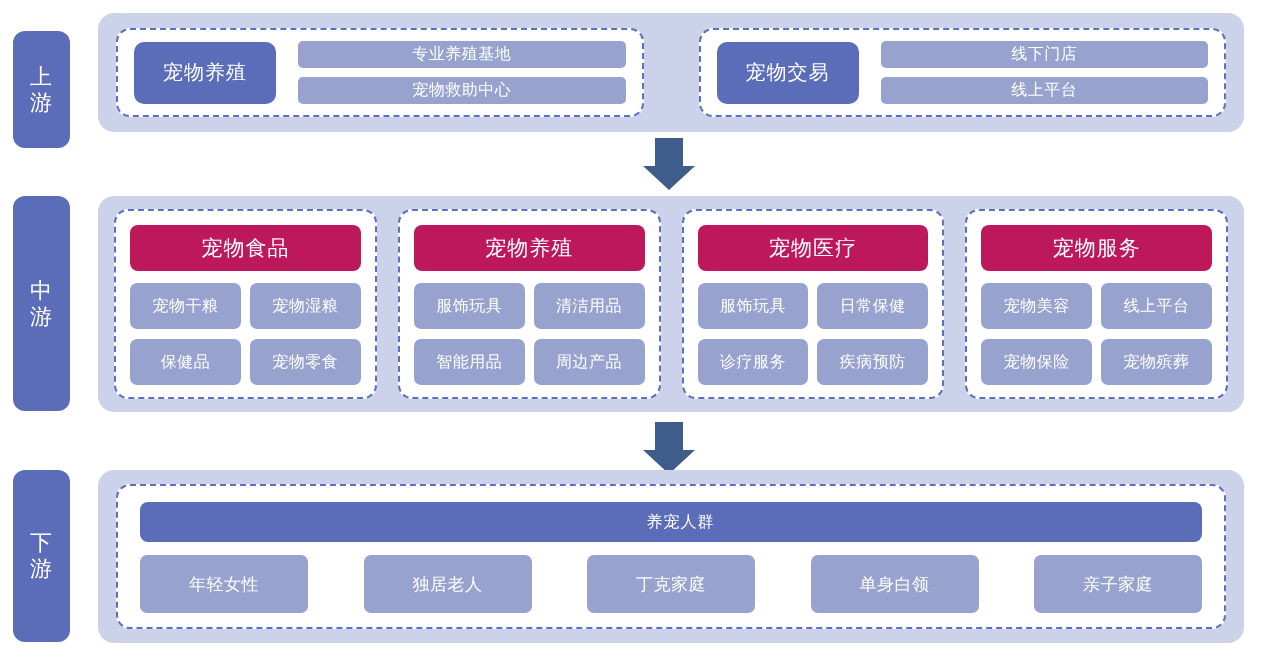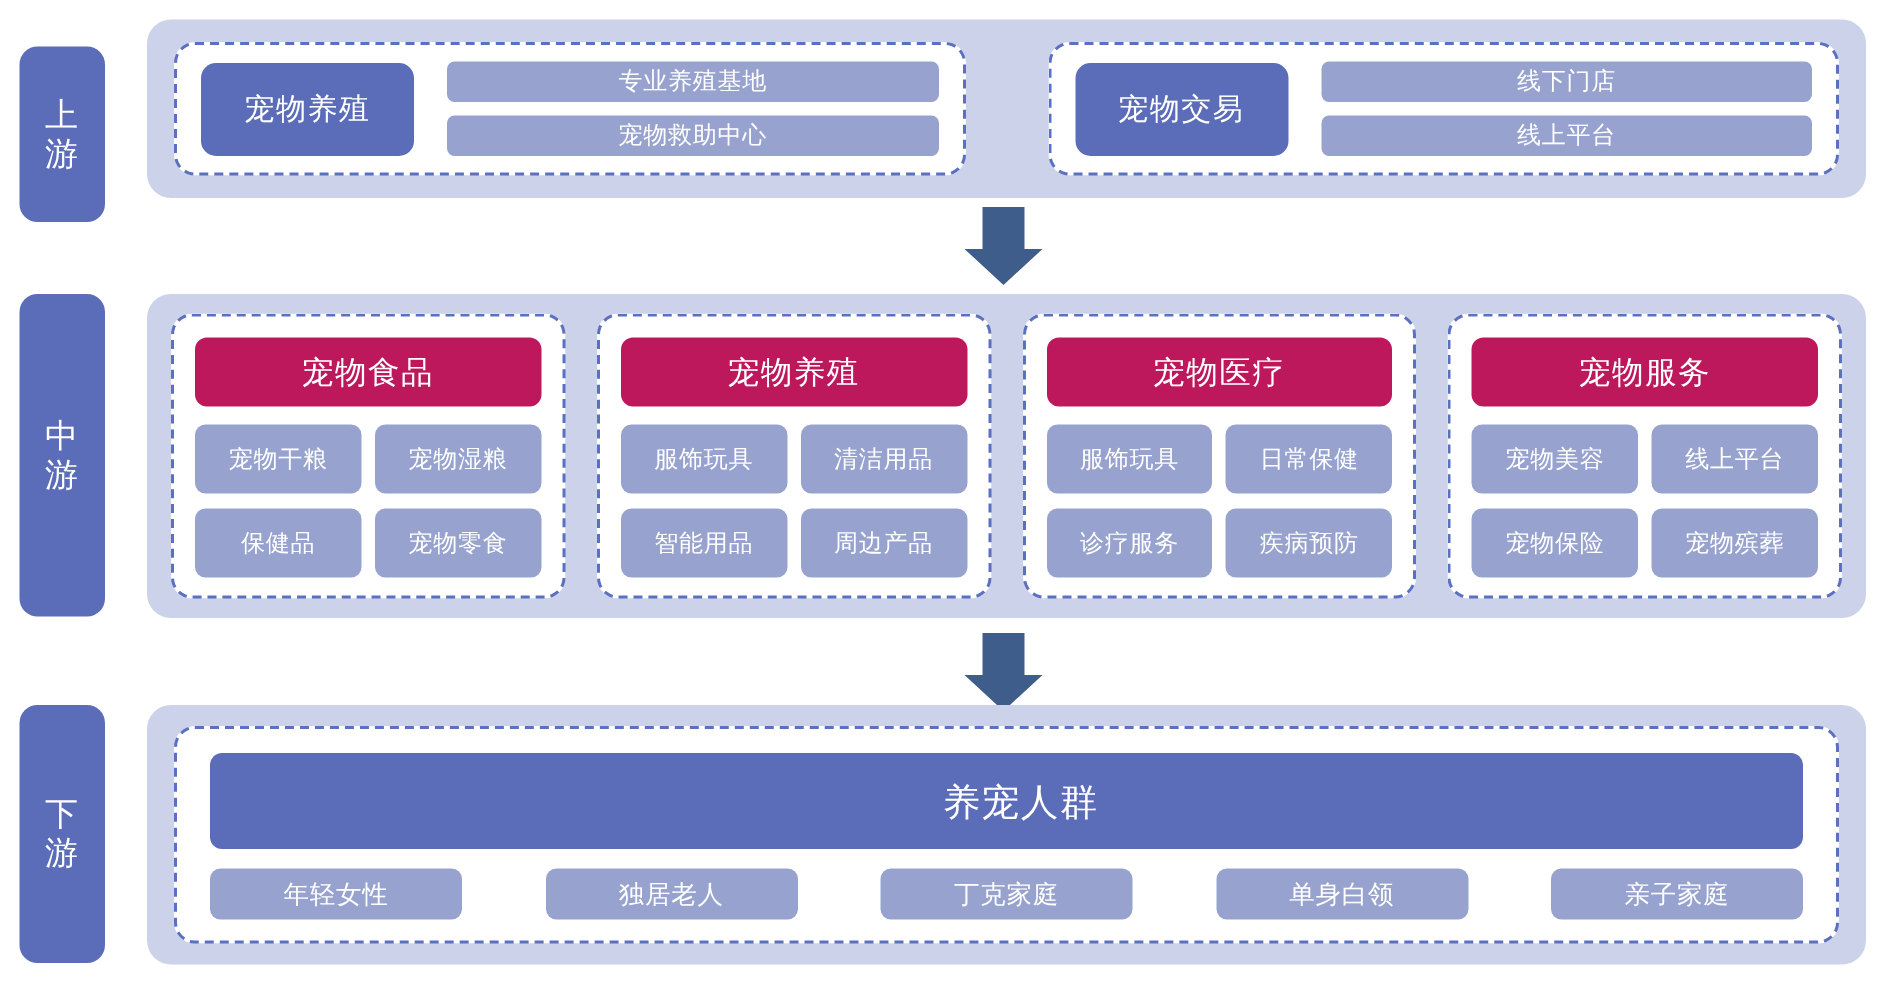--- a/index.html
+++ b/index.html
@@ -160,25 +160,25 @@
     padding: 16px 22px 14px 22px;
     display: flex;
     flex-direction: column;
     gap: 13px;
     box-sizing: border-box;
   }
   .down-head {
     background: #5b6cb8;
     color: #ffffff;
     border-radius: 8px;
-    height: 64px;
-    display: flex;
-    align-items: center;
-    justify-content: center;
-    font-size: 25px;
+    height: 40px;
+    display: flex;
+    align-items: center;
+    justify-content: center;
+    font-size: 16px;
     letter-spacing: 1px;
     padding-left: 19px;
   }
   .down-pills {
     display: flex;
     justify-content: space-between;
     flex: 1 1 auto;
   }
   .down-pill {
     background: #97a3ce;

